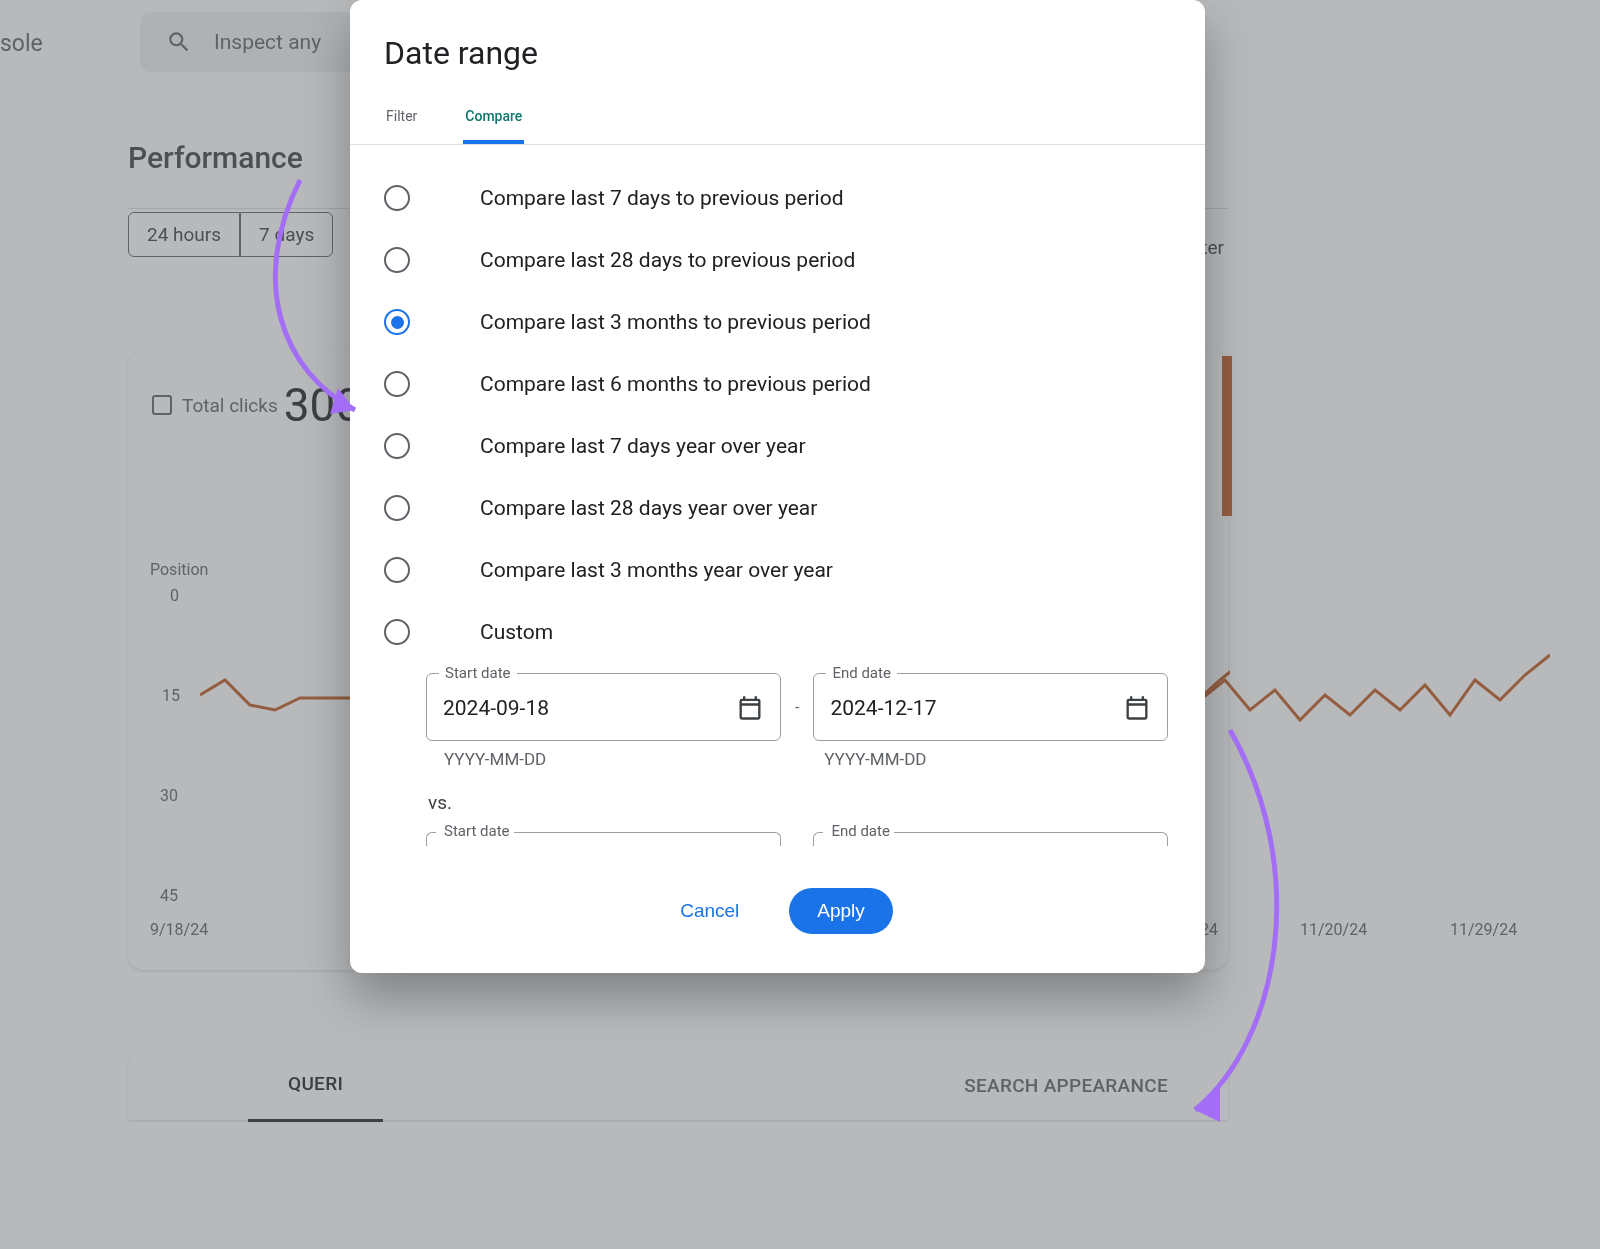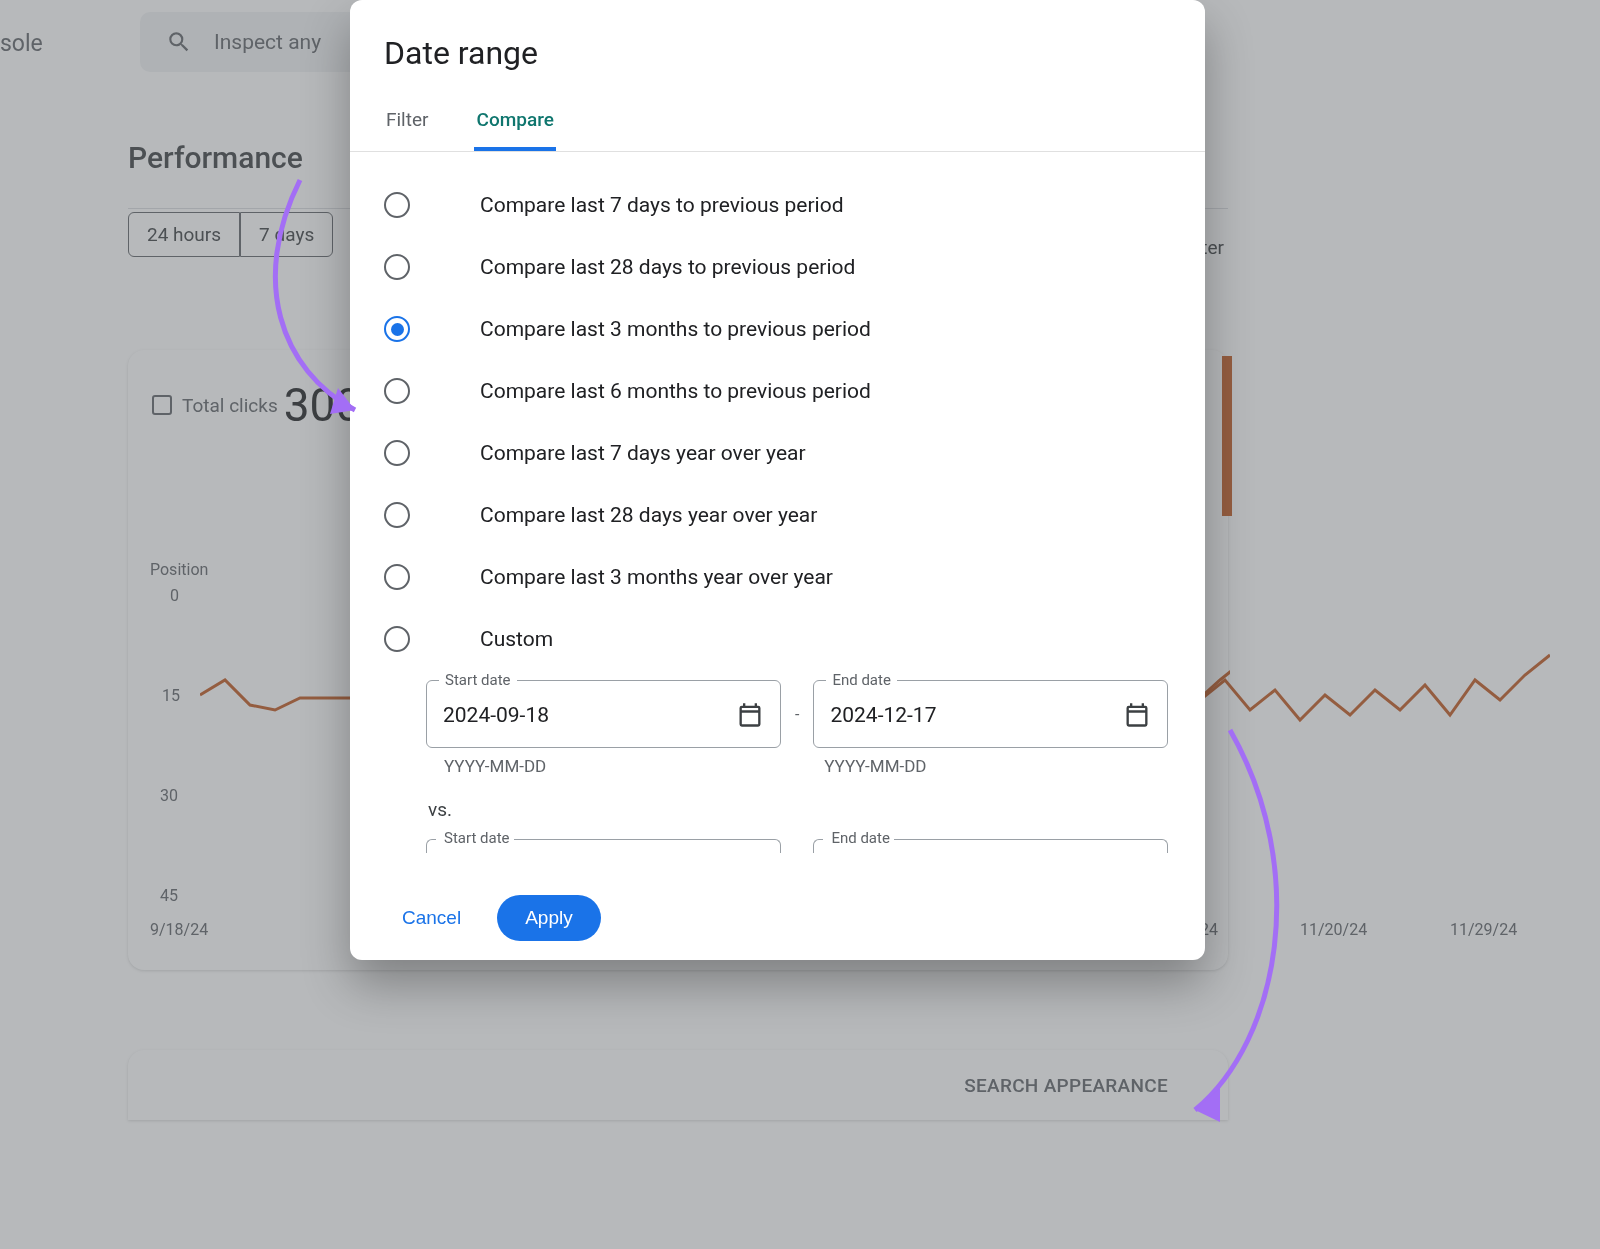--- a/index.html
+++ b/index.html
@@ -81,33 +81,33 @@
   font-weight: 500; letter-spacing: .3px;
 }
 .tabs2 .t { padding: 24px 40px; }
 .tabs2 .t.active { color: #202124; border-bottom: 3px solid #202124; }
 
 
 .modal {
   position: absolute; top: 0; left: 350px; width: 855px;
   background: #fff; border-radius: 12px;
   box-shadow: 0 24px 48px rgba(0,0,0,.3);
-  padding-bottom: 19px;
+  padding-bottom: 39px;
   z-index: 10;
 }
 .modal-title {
   font-size: 32px; font-weight: 400; color: #202124;
   padding: 34px 34px 22px;
 }
 .tabbar {
   display: flex; gap: 44px; padding: 0 34px;
   border-bottom: 1px solid #e0e0e0;
 }
 .tab {
-  padding: 14px 2px 16px; font-size: 19px; color: #5f6368; cursor: pointer;
+  padding: 14px 2px 16px; font-size: 14px; color: #5f6368; cursor: pointer;
   border-bottom: 4px solid transparent;
 }
 .tab.active { color: #0f766e; border-bottom-color: #1a73e8; font-weight: 500; }
 .options { padding: 22px 34px 4px; }
 .option {
   display: flex; align-items: center; gap: 34px;
   padding: 18px 0; cursor: pointer;
 }
 .radio {
   width: 26px; height: 26px; border: 2.5px solid #5f6368; border-radius: 50%;
@@ -147,21 +147,21 @@
 .date-field2 .corner-r { right: 0; border-right: 1px solid #9aa0a6; border-top-right-radius: 6px; }
 .date-field2 .legend {
   position: absolute; top: -10px; left: 14px;
   font-size: 15px; color: #5f6368; background: #fff; padding: 0 4px;
 }
 .date-field2 .line {
   position: absolute; top: 0; left: 82px; right: 10px; height: 1px; background: #9aa0a6;
 }
 .date-field2.end .line { left: 78px; }
 .actions {
-  display: flex; justify-content: flex-start; gap: 18px;
+  display: flex; justify-content: center; gap: 32px;
   padding: 22px 34px 0;
 }
 .btn-text {
   background: none; border: none; color: #1a73e8; font-size: 19px; font-weight: 500;
   padding: 12px 18px; cursor: pointer; border-radius: 22px;
 }
 .btn-fill {
   background: #1a73e8; border: none; color: #fff; font-size: 19px; font-weight: 500;
   padding: 12px 28px; cursor: pointer; border-radius: 26px;
 }
@@ -209,20 +209,21 @@
   <svg style="position:absolute;top:640px;left:1200px;width:350px;height:200px" viewBox="0 0 350 200">
     <path fill="none" stroke="#c05820" stroke-width="3" d="M0,60 L25,40 L50,70 L75,50 L100,80 L125,55 L150,75 L175,50 L200,70 L225,45 L250,75 L275,40 L300,60 L325,35 L350,15"></path>
   </svg>
   <div class="bg-xaxis">
     <span>9/18/24</span>
   </div>
   <div style="position:absolute;top:920px;left:1200px;font-size:16px;color:#5f6368">24</div>
   <div style="position:absolute;top:920px;left:1300px;font-size:16px;color:#5f6368">11/20/24</div>
   <div style="position:absolute;top:920px;left:1450px;font-size:16px;color:#5f6368">11/29/24</div>
   <div class="tabs2">
+    <div class="t active" style="margin-left:120px">QUERI</div>
     <div class="t" style="margin-left:auto;margin-right:20px">SEARCH APPEARANCE</div>
   </div>
 </div>
 
 <div class="overlay"></div>
 
 <div class="modal">
   <div class="modal-title">Date range</div>
   <div class="tabbar">
     <div class="tab">Filter</div>

